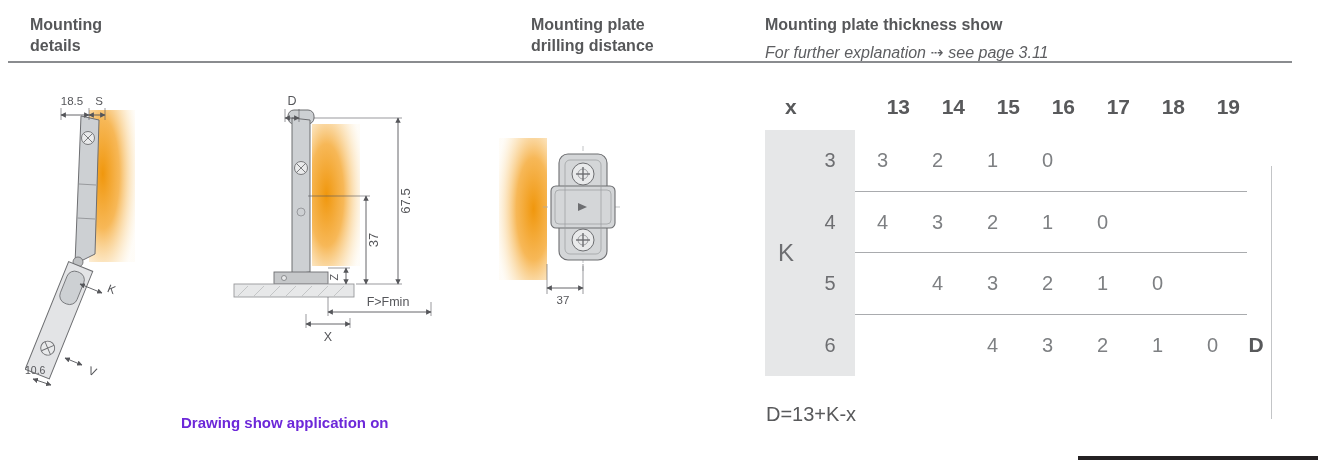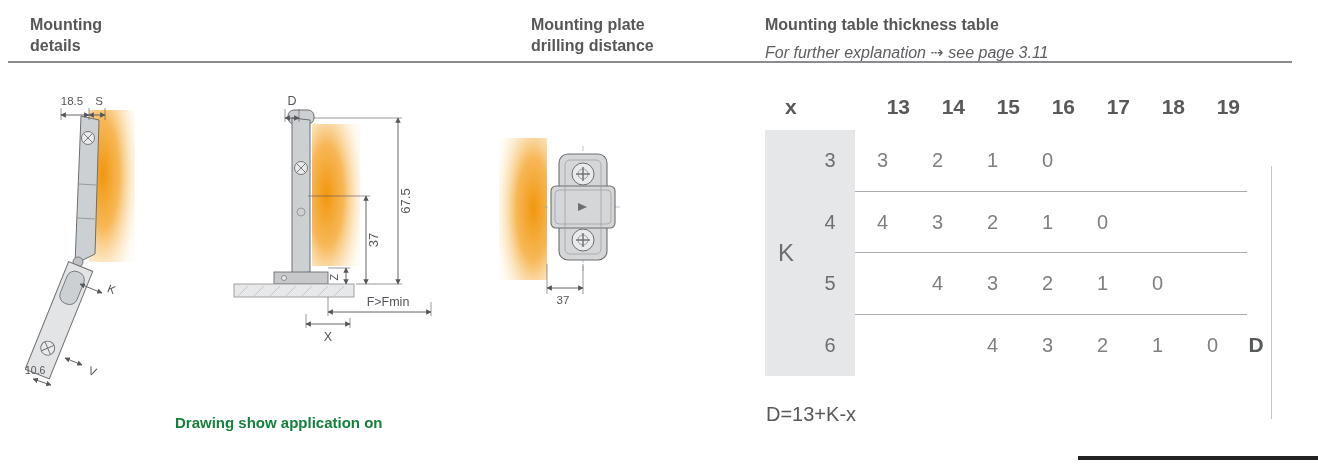--- a/index.html
+++ b/index.html
@@ -12,21 +12,21 @@
   #sec1 { left:30px; }
   #sec2 { left:531px; }
   #sec3 { left:765px; }
   #sec3 .sub { font-weight:normal; font-style:italic; margin-top:7px; color:#5d5e61; }
   .hrule { position:absolute; top:61px; left:8px; right:26px; height:2px; background:#8a8c8f; }
 
   .draw1 { position:absolute; left:25px;  top:92px; }
   .draw2 { position:absolute; left:228px; top:88px; }
   .draw3 { position:absolute; left:495px; top:112px; }
 
-  .caption { position:absolute; left:175px; top:412px; font-size:15px; font-weight:bold; line-height:1.5; color:#15803d; }
+  .caption { position:absolute; left:181px; top:412px; font-size:15px; font-weight:bold; line-height:1.5; color:#6d28d9; }
 
   .ttable { position:absolute; left:765px; top:84px; width:512px; }
   .t-header { display:flex; height:46px; align-items:center; font-weight:bold; font-size:21px; color:#58595b; }
   .t-header .hx { width:90px; padding-left:20px; }
   .t-header .hc { width:55px; text-align:right; }
   .t-body { position:relative; height:246px; }
   .gray-band { position:absolute; left:0; top:0; width:90px; height:100%; background:#e6e7e8; }
   .k-big { position:absolute; left:0; top:0; width:42px; height:100%; display:flex; align-items:center; justify-content:center; font-size:24px; color:#6d6e71; }
   .t-rows { position:absolute; left:0; top:0; right:0; bottom:0; display:flex; flex-direction:column; }
   .t-row { flex:1; display:flex; align-items:center; font-size:20px; color:#7e8083; }
@@ -46,21 +46,21 @@
 
 <div class="sec-title" id="sec1">
   <div>Mounting</div>
   <div>details</div>
 </div>
 <div class="sec-title" id="sec2">
   <div>Mounting plate</div>
   <div>drilling distance</div>
 </div>
 <div class="sec-title" id="sec3">
-  <div>Mounting table thickness table</div>
+  <div>Mounting plate thickness show</div>
   <div class="sub">For further explanation ⇢ see page 3.11</div>
 </div>
 <div class="hrule"></div>
 
 <svg class="draw1" width="160" height="305" viewBox="0 0 160 305">
   <defs>
     <radialGradient id="glow1" cx="30%" cy="42%" r="80%">
       <stop offset="0%" stop-color="#F0970D"></stop>
       <stop offset="45%" stop-color="#F6B045" stop-opacity="0.9"></stop>
       <stop offset="100%" stop-color="#FBE7C0" stop-opacity="0.12"></stop>

